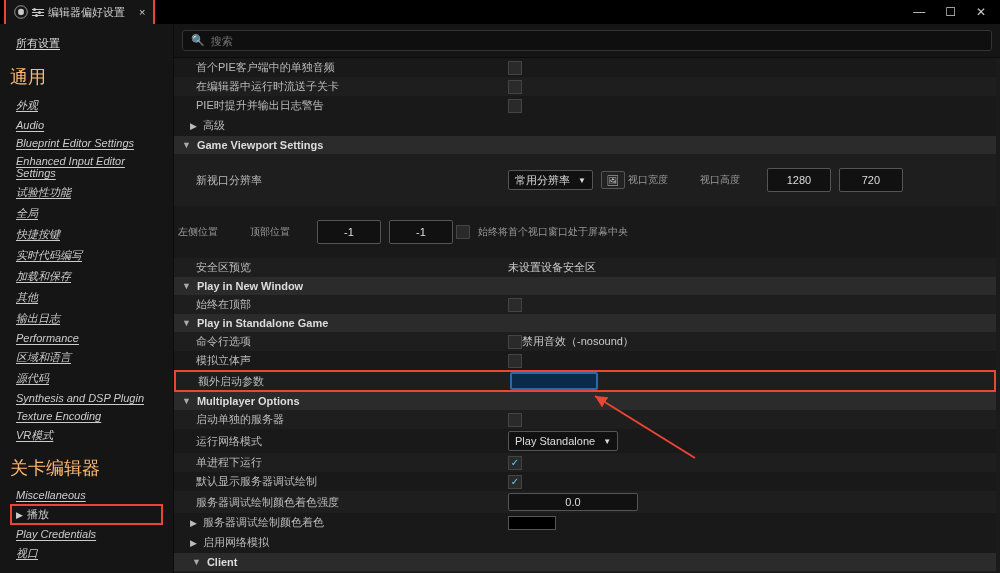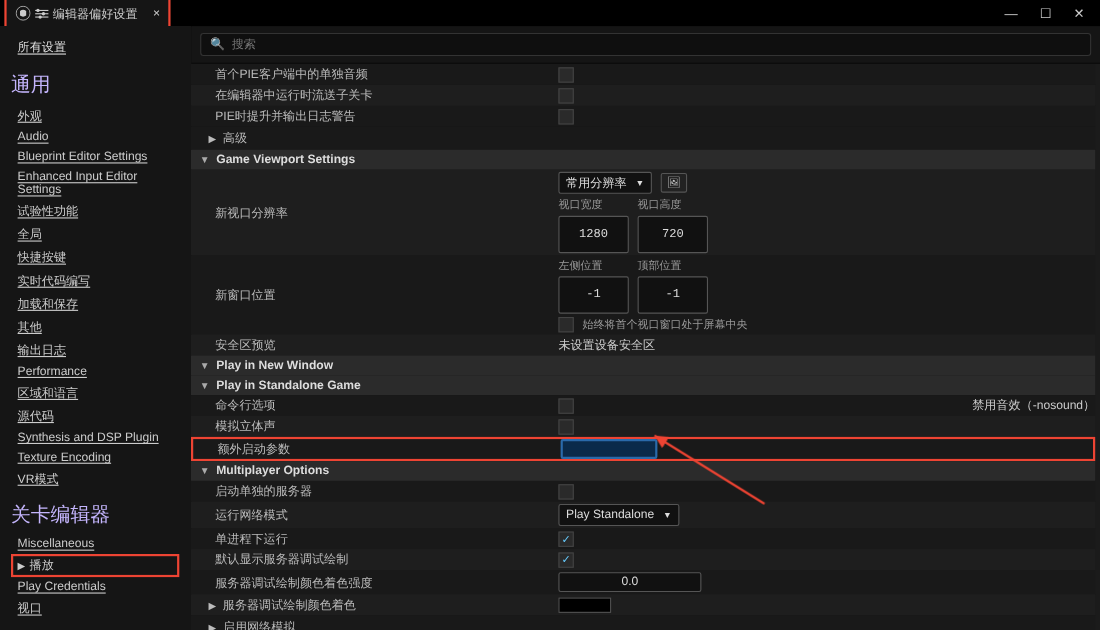--- a/index.html
+++ b/index.html
@@ -17,22 +17,22 @@
 .sliders-icon span:nth-child(3)::after { left: 3px; }
 .tab-close { margin-left: 10px; font-size: 11px; cursor: pointer; }
 .titlebar-spacer { flex: 1; }
 .win-ctrl { display: flex; gap: 20px; padding-right: 14px; color: #ccc; }
 .win-ctrl span { cursor: pointer; font-size: 12px; }
 
 
 .main { display: flex; height: 549px; }
 .sidebar { width: 174px; background: #151515; padding: 8px 10px; overflow-y: auto; border-right: 1px solid #0b0b0b; }
 .all-settings { color: #ddd; text-decoration: underline; text-underline-offset: 2px; padding: 4px 6px; cursor: pointer; }
-.section-title { font-size: 18px; color: #c4b5fd; margin: 10px 0 6px 0; font-weight: normal; }
-.nav-item { display: block; padding: 3px 6px; color: #ccc; text-decoration: underline; text-underline-offset: 2px; cursor: pointer; }
+.section-title { font-size: 18px; color: #fdba74; margin: 10px 0 6px 0; font-weight: normal; }
+.nav-item { display: block; padding: 3px 6px; color: #ccc; text-decoration: underline; text-underline-offset: 2px; cursor: pointer; font-style: italic; }
 .nav-item-hl { border: 2px solid #e43; padding: 1px 4px; display: flex; align-items: center; gap: 4px; }
 .nav-item-hl .arrow { font-size: 9px; }
 
 
 .content { flex: 1; background: #1b1b1b; display: flex; flex-direction: column; }
 .search-wrap { padding: 6px 8px; background: #151515; border-bottom: 1px solid #0b0b0b; }
 .search { display: flex; align-items: center; gap: 6px; background: #0f0f0f; border: 1px solid #333; border-radius: 3px; padding: 3px 8px; }
 .search input { flex: 1; background: transparent; border: none; color: #ccc; font-size: 11px; outline: none; }
 .scroll { flex: 1; overflow-y: auto; padding-right: 4px; }
 .scroll::-webkit-scrollbar { width: 10px; }
@@ -50,22 +50,22 @@
 .sub-expand { display: flex; align-items: center; gap: 6px; padding: 3px 0 3px 16px; color: #bbb; cursor: pointer; background: #191919; }
 .sub-expand .chev { font-size: 9px; }
 
 .chk { width: 14px; height: 14px; background: #2a2a2a; border: 1px solid #444; }
 .chk.on { display: flex; align-items: center; justify-content: center; }
 .chk.on::after { content: "✓"; color: #6cf; font-size: 10px; }
 .txt-input { background: #111; border: 1px solid #555; color: #ddd; padding: 2px 6px; font-size: 11px; width: 90px; border-radius: 2px; height: 18px; text-align: center; }
 .txt-input.hl { border: 2px solid #e43; width: 88px; }
 .dropdown { background: #111; border: 1px solid #555; color: #ddd; padding: 2px 6px; font-size: 11px; display: inline-flex; align-items: center; gap: 8px; border-radius: 2px; height: 20px; }
 .dropdown .dd-arrow { font-size: 8px; }
-.num-input { background: #111; border: 1px solid #555; color: #ddd; padding: 2px 6px; text-align: center; font-size: 11px; width: 64px; border-radius: 2px; height: 34px; font-family: Liberation Mono, monospace; }
-.stacked { display: flex; flex-direction: column; gap: 3px; }
+.num-input { background: #111; border: 1px solid #555; color: #ddd; padding: 2px 6px; text-align: center; font-size: 11px; width: 64px; border-radius: 2px; height: 24px; }
+.stacked { display: flex; gap: 3px; }
 .pair { display: flex; gap: 8px; align-items: center; }
 .img-btn { width: 24px; height: 18px; background: #222; border: 1px solid #555; display: inline-flex; align-items: center; justify-content: center; border-radius: 2px; }
 .small-label { font-size: 10px; color: #999; }
 
 .hl-box { border: 2px solid #e43; padding: 0; }
 .arrow-annot { position: absolute; pointer-events: none; }
 </style>
 </head>
 <body>
 
@@ -178,21 +178,20 @@
               <span class="small-label" style="width:64px">视口宽度</span>
               <span class="small-label" style="width:64px">视口高度</span>
             </div>
           <div class="pair">
               <input class="num-input" readonly="" value="1280" style="">
               <input class="num-input" readonly="" value="720" style="">
             </div>
         </div>
       </div>
       <div class="row" style="min-height:52px;">
-        <div class="row-label">新窗口位置</div>
         <div class="row-val stacked">
           <div class="pair">
               <span class="small-label" style="width:64px">左侧位置</span>
               <span class="small-label" style="width:64px">顶部位置</span>
             </div>
           <div class="pair">
               <input class="num-input" readonly="" value="-1" style="">
               <input class="num-input" readonly="" value="-1" style="">
             </div>
           <div class="pair">
@@ -203,29 +202,35 @@
       </div>
       <div class="row">
           <div class="row-label">安全区预览</div>
           <div class="row-val"><span>未设置设备安全区</span></div>
         </div>
 
       <div class="section-hdr">
           <span class="chev">▼</span>
           <span class="name">Play in New Window</span>
         </div>
+      <div class="row">
+          <div class="row-label">始终在顶部</div>
+          <div class="row-val">
+            <div class="chk"></div>
+          </div>
+        </div>
 
       <div class="section-hdr">
           <span class="chev">▼</span>
           <span class="name">Play in Standalone Game</span>
         </div>
       <div class="row">
           <div class="row-label">命令行选项</div>
           <div class="row-val">
-            <div style="display:flex;align-items:center;gap:20px;justify-content:space-between;">
+            <div style="display:flex;align-items:center;gap:0;">
               <div class="chk"></div>
               <span>禁用音效（-nosound）</span>
             </div>
           </div>
         </div>
       <div class="row">
           <div class="row-label">模拟立体声</div>
           <div class="row-val">
             <div class="chk"></div>
           </div>

